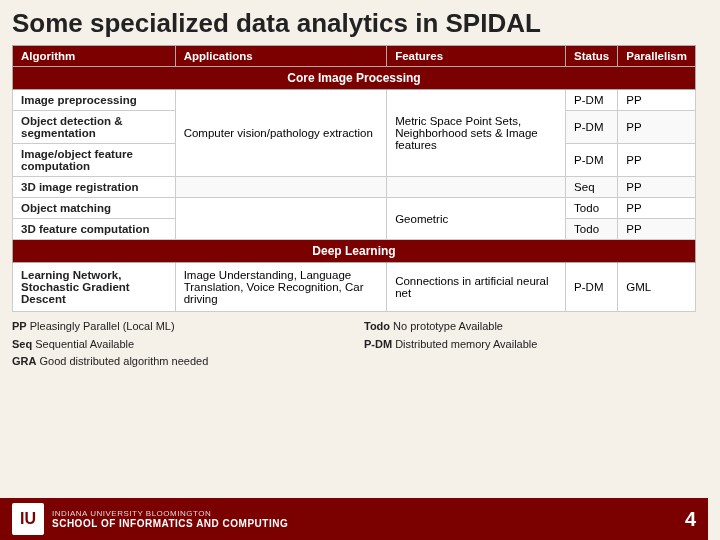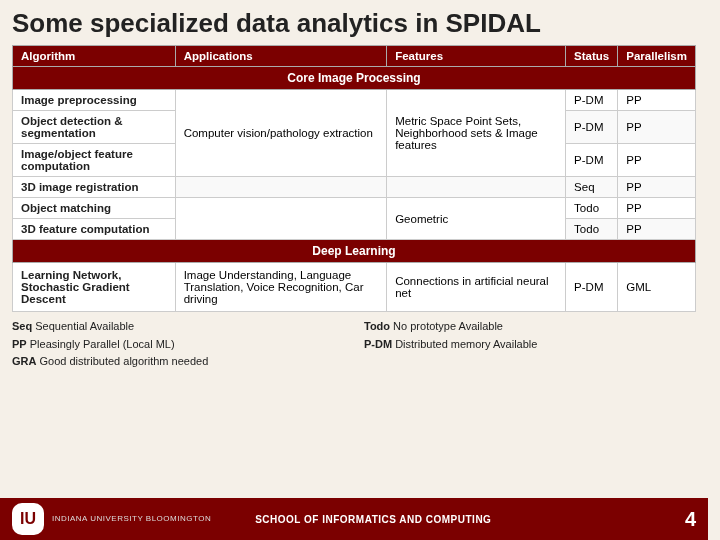--- a/index.html
+++ b/index.html
@@ -102,33 +102,32 @@
     }
     .footer-logo {
       display: flex;
       align-items: center;
       gap: 8px;
     }
     .iu-logo {
       width: 32px;
       height: 32px;
       background: #fff;
-      border-radius: 10px;
+      border-radius: 2px;
       display: flex;
       align-items: center;
       justify-content: center;
       font-weight: bold;
       font-size: 16px;
       color: #7b0000;
     }
     .footer-text {
       display: flex;
-      flex-direction: row;
-      color: #fff;
-      gap: 44px;
+      flex-direction: column;
+      color: #fff;
     }
     .footer-text .univ-name {
       font-size: 8px;
       text-transform: uppercase;
       letter-spacing: 0.5px;
       color: #ddd;
     }
     .footer-text .school-name {
       font-size: 10px;
       font-weight: bold;
@@ -216,22 +215,22 @@
         <td>Image Understanding, Language Translation, Voice Recognition, Car driving</td>
         <td>Connections in artificial neural net</td>
         <td>P-DM</td>
         <td>GML</td>
       </tr>
     </tbody>
   </table>
 
   <div class="notes-section">
     <div class="notes-left">
+      <span><span class="bold-label">PP</span> Pleasingly Parallel (Local ML)</span>
       <span><span class="bold-label">Seq</span> Sequential Available</span>
-      <span><span class="bold-label">PP</span> Pleasingly Parallel (Local ML)</span>
       <span><span class="bold-label">GRA</span> Good distributed algorithm needed</span>
     </div>
     <div class="notes-right">
       <span><span class="bold-label">Todo</span> No prototype Available</span>
       <span><span class="bold-label">P-DM</span> Distributed memory Available</span>
     </div>
   </div>
 
   <div class="footer">
     <div class="footer-logo">

